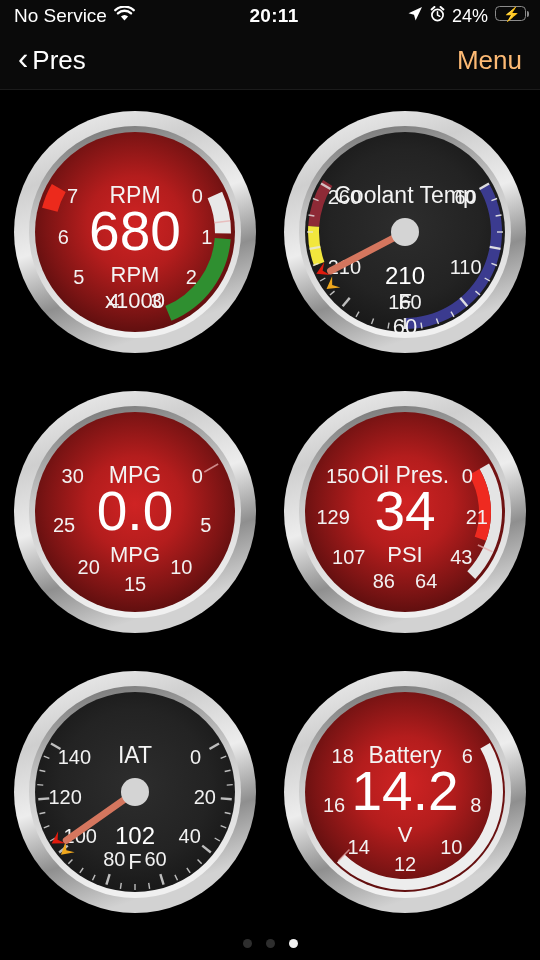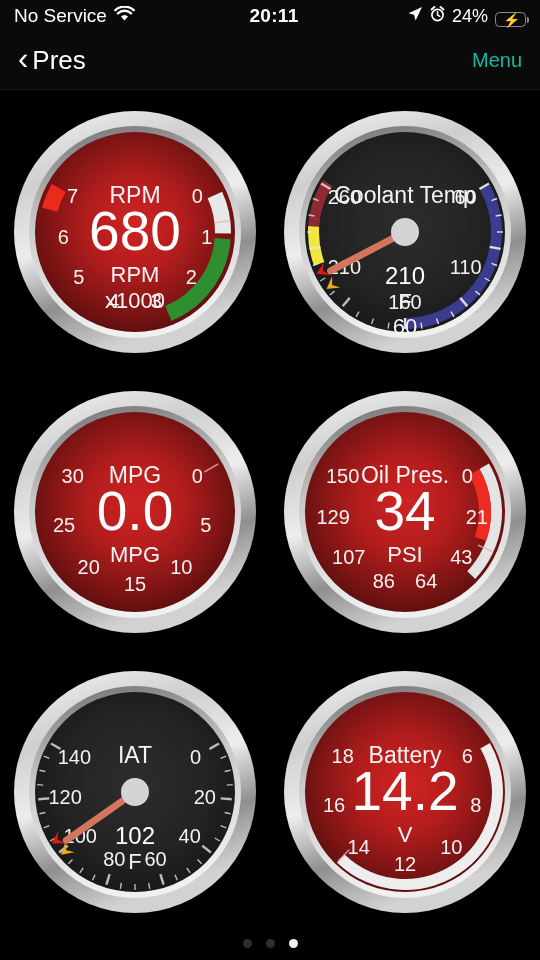--- a/index.html
+++ b/index.html
@@ -18,21 +18,21 @@
     padding: 0 14px; position: relative;
     background: #0a0a0a;
   }
   .sb-left { display: flex; align-items: center; gap: 7px; }
   .sb-center {
     position: absolute; left: 8px; right: 0; text-align: center;
     font-size: 19px; font-weight: 700; letter-spacing: .3px;
     pointer-events: none;
   }
   .sb-right {
-    margin-left: auto; display: flex; align-items: flex-end; gap: 7px;
+    margin-left: auto; display: flex; align-items: flex-start; gap: 7px;
     font-size: 18px; font-weight: 500;
   }
   .wifi-ico { display:block; }
   .battery-shell {
     width: 31px; height: 15px; border: 1.7px solid #8c8c8c;
     border-radius: 4.5px; position: relative; padding: 1.6px;
   }
   .battery-shell::after {
     content:""; position:absolute; right:-4px; top:4.2px;
     width:2.4px; height:6px; background:#8c8c8c; border-radius:0 2px 2px 0;
@@ -43,21 +43,21 @@
   .bolt { position:absolute; left:7px; top:-1px; font-size:14px; color:#111; font-weight:900; line-height:17px;}
 
   
   .navbar {
     height: 58px; display: flex; align-items: center;
     padding: 0 18px; background: #0a0a0a;
     border-bottom: 1px solid #1b1b1b;
   }
   .nav-back { display:flex; align-items:center; gap: 4px; color:#fff; font-size:26px; }
   .chev { font-size: 31px; line-height: 26px; font-weight: 400; margin-top:-3px;}
-  .nav-menu { margin-left:auto; color:#14b8a6; font-size:20px; }
+  .nav-menu { margin-left:auto; color:#fdba74; font-size:26px; }
 
   
   .grid {
     display: grid;
     grid-template-columns: 1fr 1fr;
     grid-template-rows: repeat(3, 280px);
     justify-items: center; align-items: center;
     padding-top: 2px;
   }
   .gauge-cell { width: 270px; height: 280px; display:flex; align-items:center; justify-content:center;}

